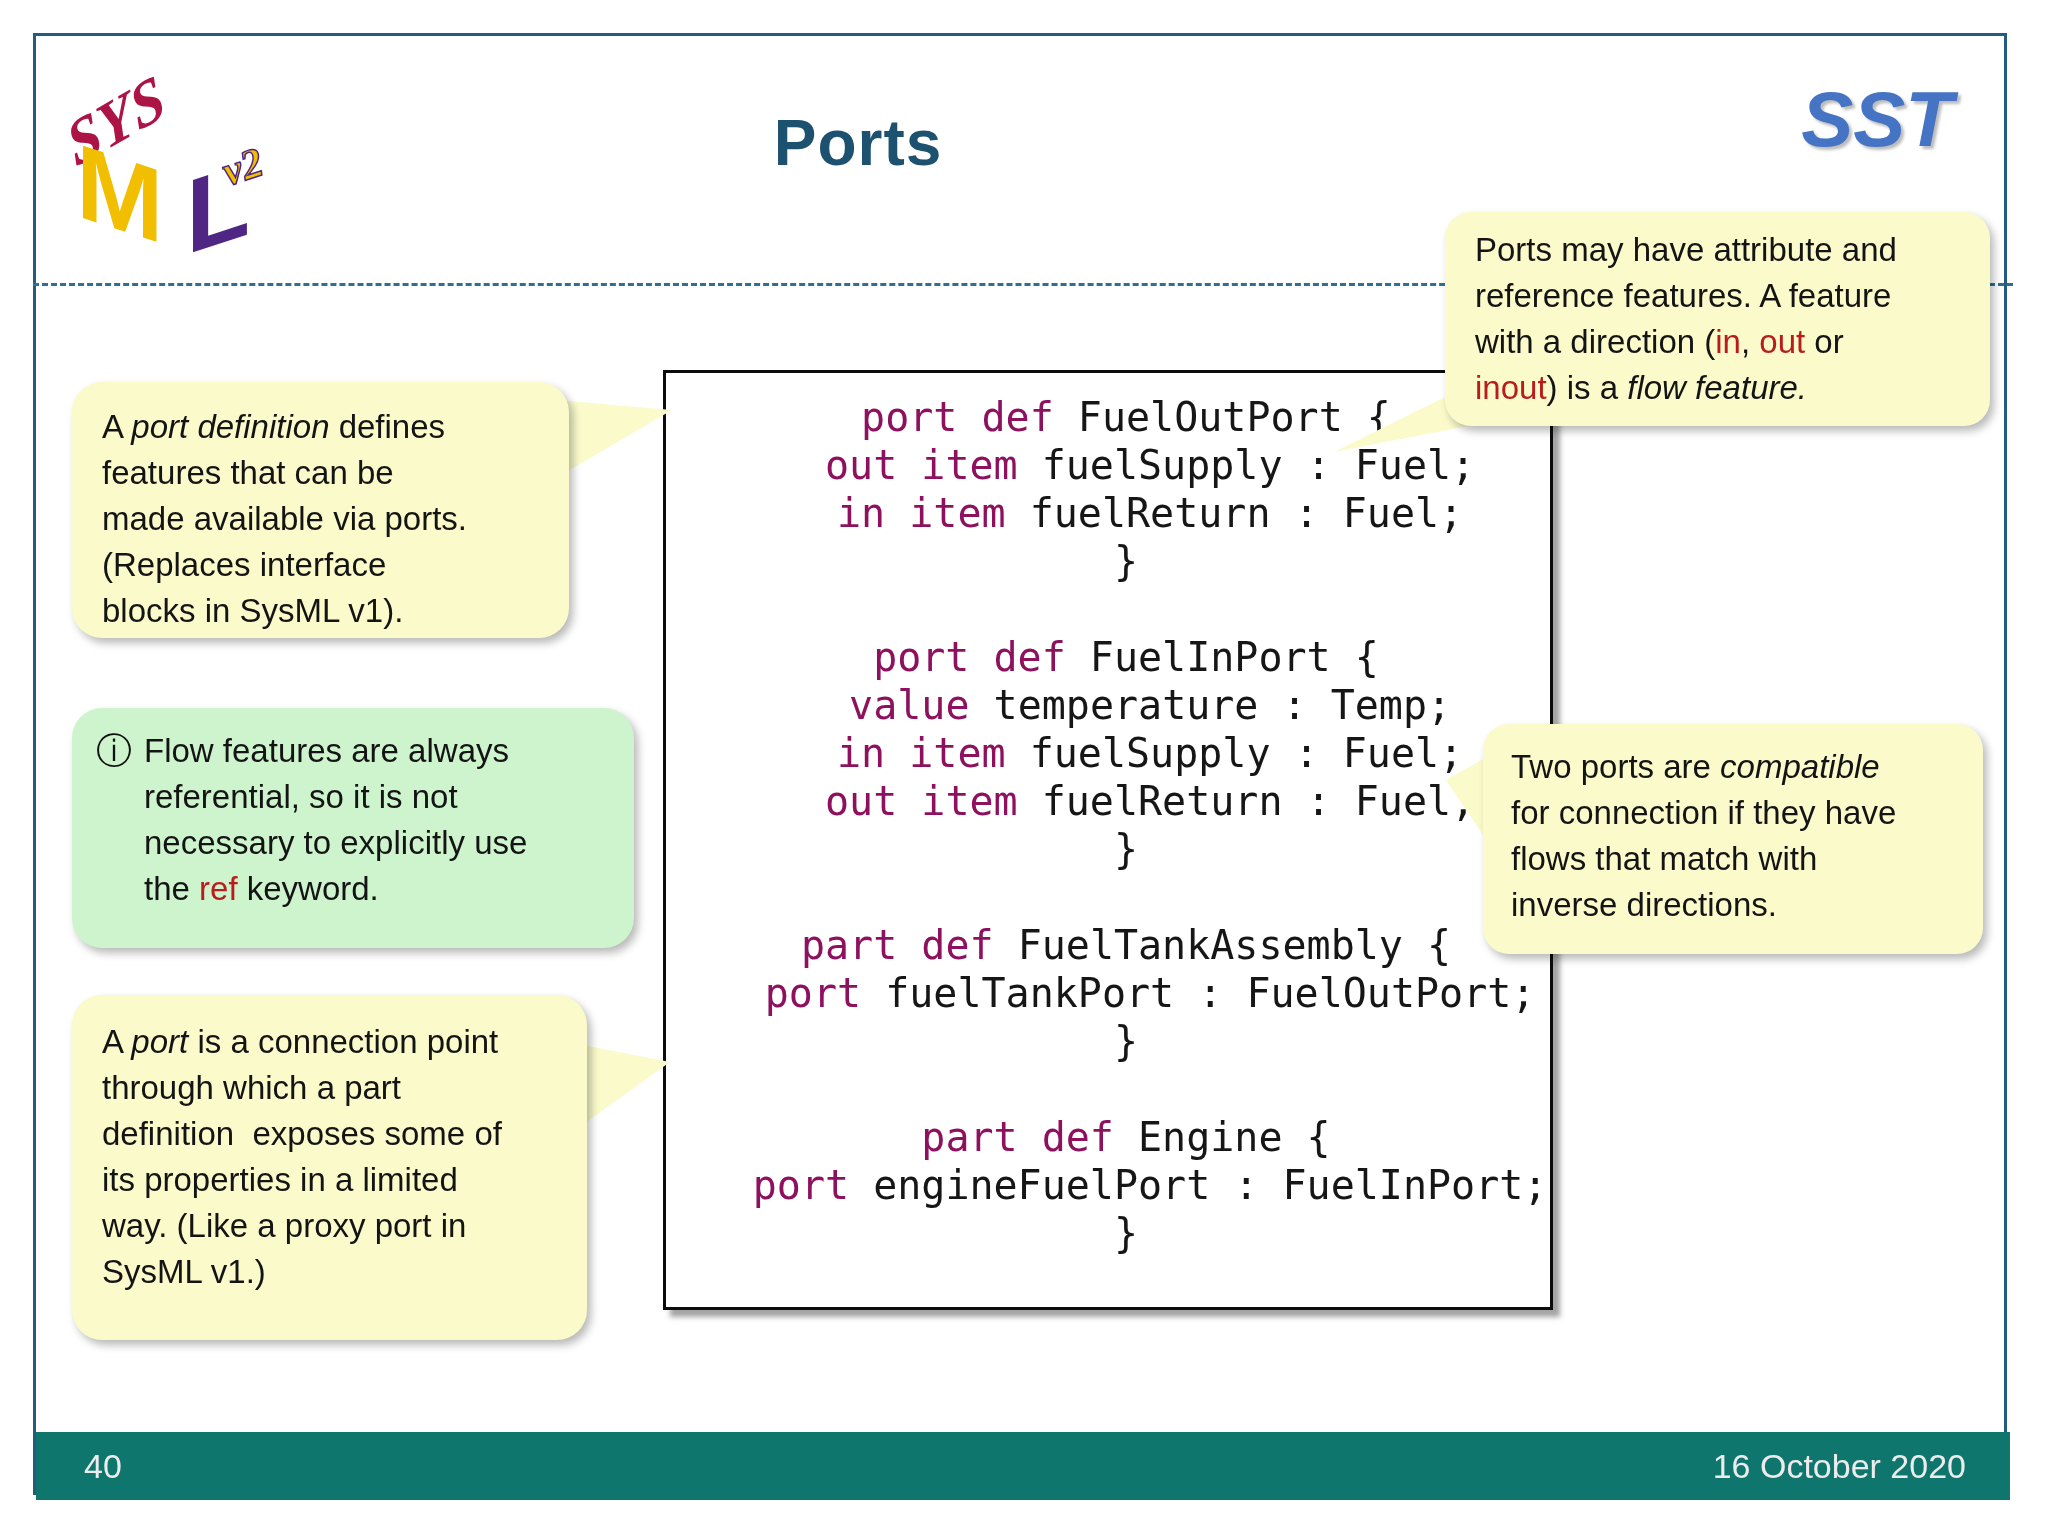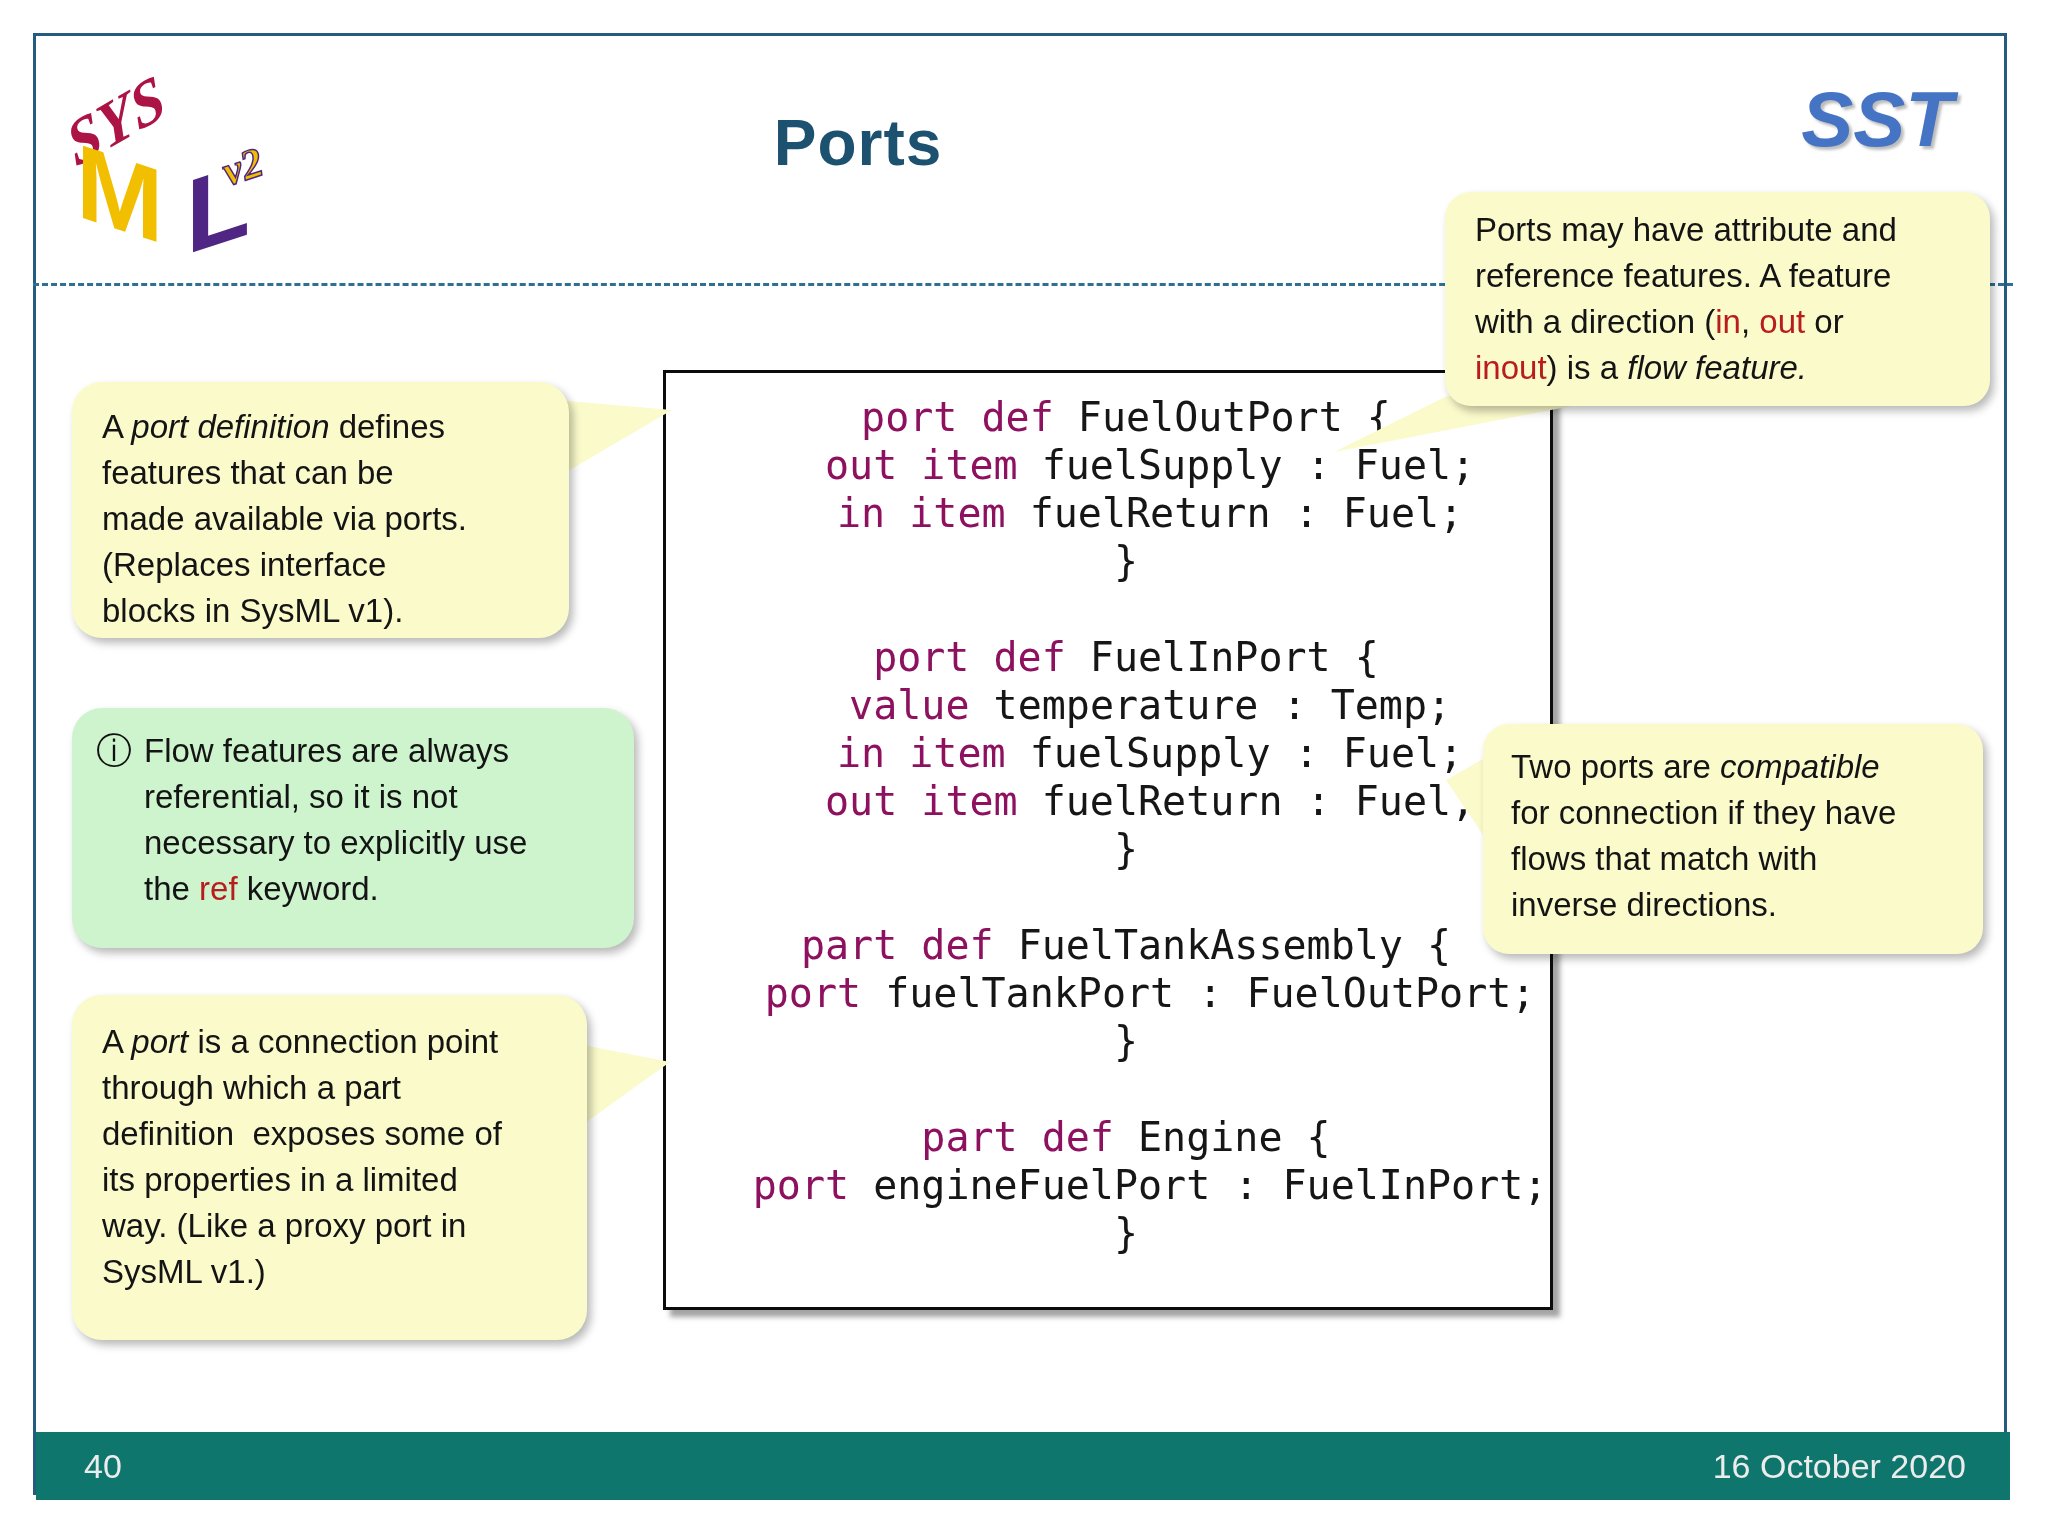--- a/index.html
+++ b/index.html
@@ -30,21 +30,21 @@
   
   .callout{position:absolute;background:#FAFACB;border-radius:30px;
            box-shadow:4px 5px 9px rgba(0,0,0,.28);box-sizing:border-box;
            font-size:33px;color:#141414;}
   .callout .rl{white-space:pre-wrap;line-height:46px;}
   .callout-green{background:#CEF4CE;display:flex;align-items:flex-start;}
   .it{font-style:italic;}
   .mg{color:#b91c1c;}
   .kw{color:#8E1160;}
 
-  .c-top-right{left:1445px;top:192px;width:545px;height:214px;padding:15px 0 0 30px;border-radius:26px;}
+  .c-top-right{left:1445px;top:212px;width:545px;height:214px;padding:15px 0 0 30px;border-radius:26px;}
   .c-port-def{left:72px;top:382px;width:497px;height:256px;padding:22px 16px 0 30px;}
   .c-flow{left:72px;top:708px;width:562px;height:240px;padding:20px 0 0 24px;}
   .c-port-is{left:72px;top:995px;width:515px;height:345px;padding:24px 0 0 30px;}
   .c-compatible{left:1483px;top:724px;width:500px;height:230px;padding:20px 0 0 28px;border-radius:26px;}
 
   .info-icon{font-size:36px;line-height:46px;margin-right:12px;color:#111;}
 
   .tails{position:absolute;left:0;top:0;width:2048px;height:1536px;pointer-events:none;}
 
   

